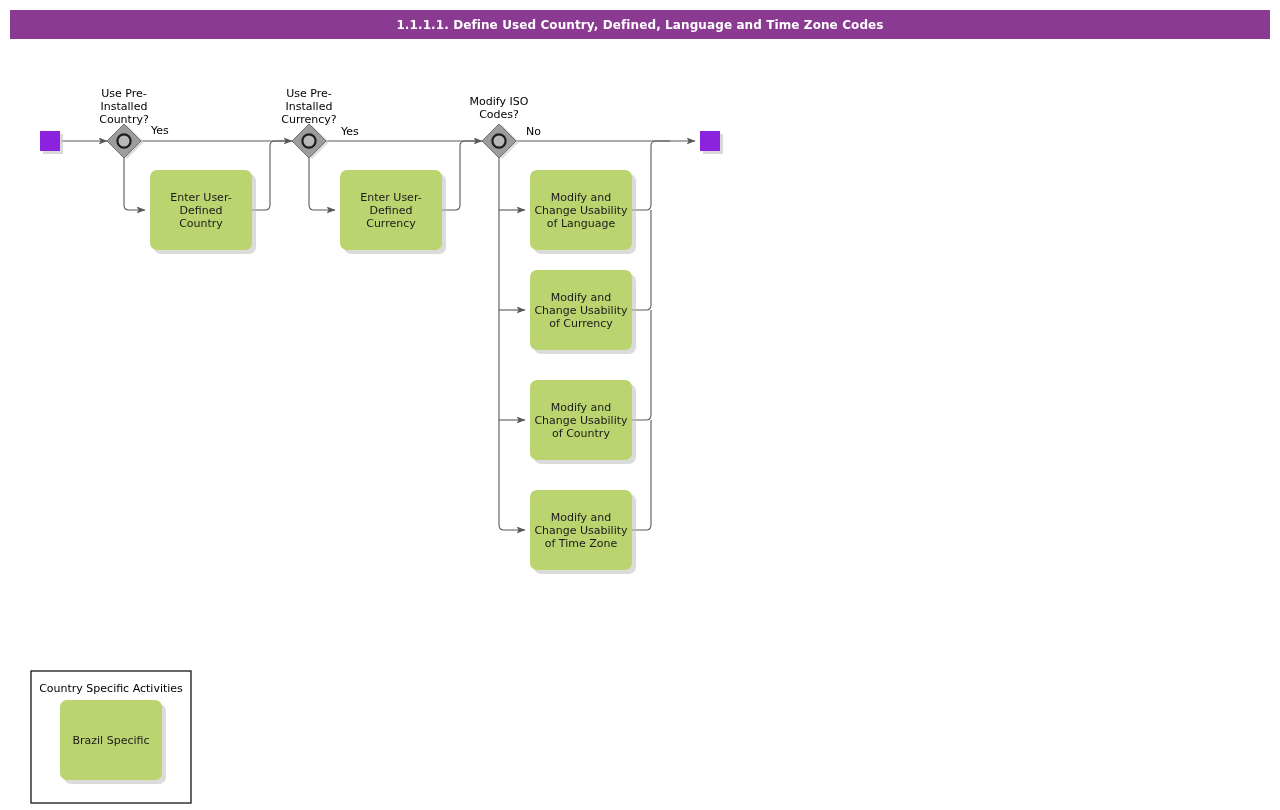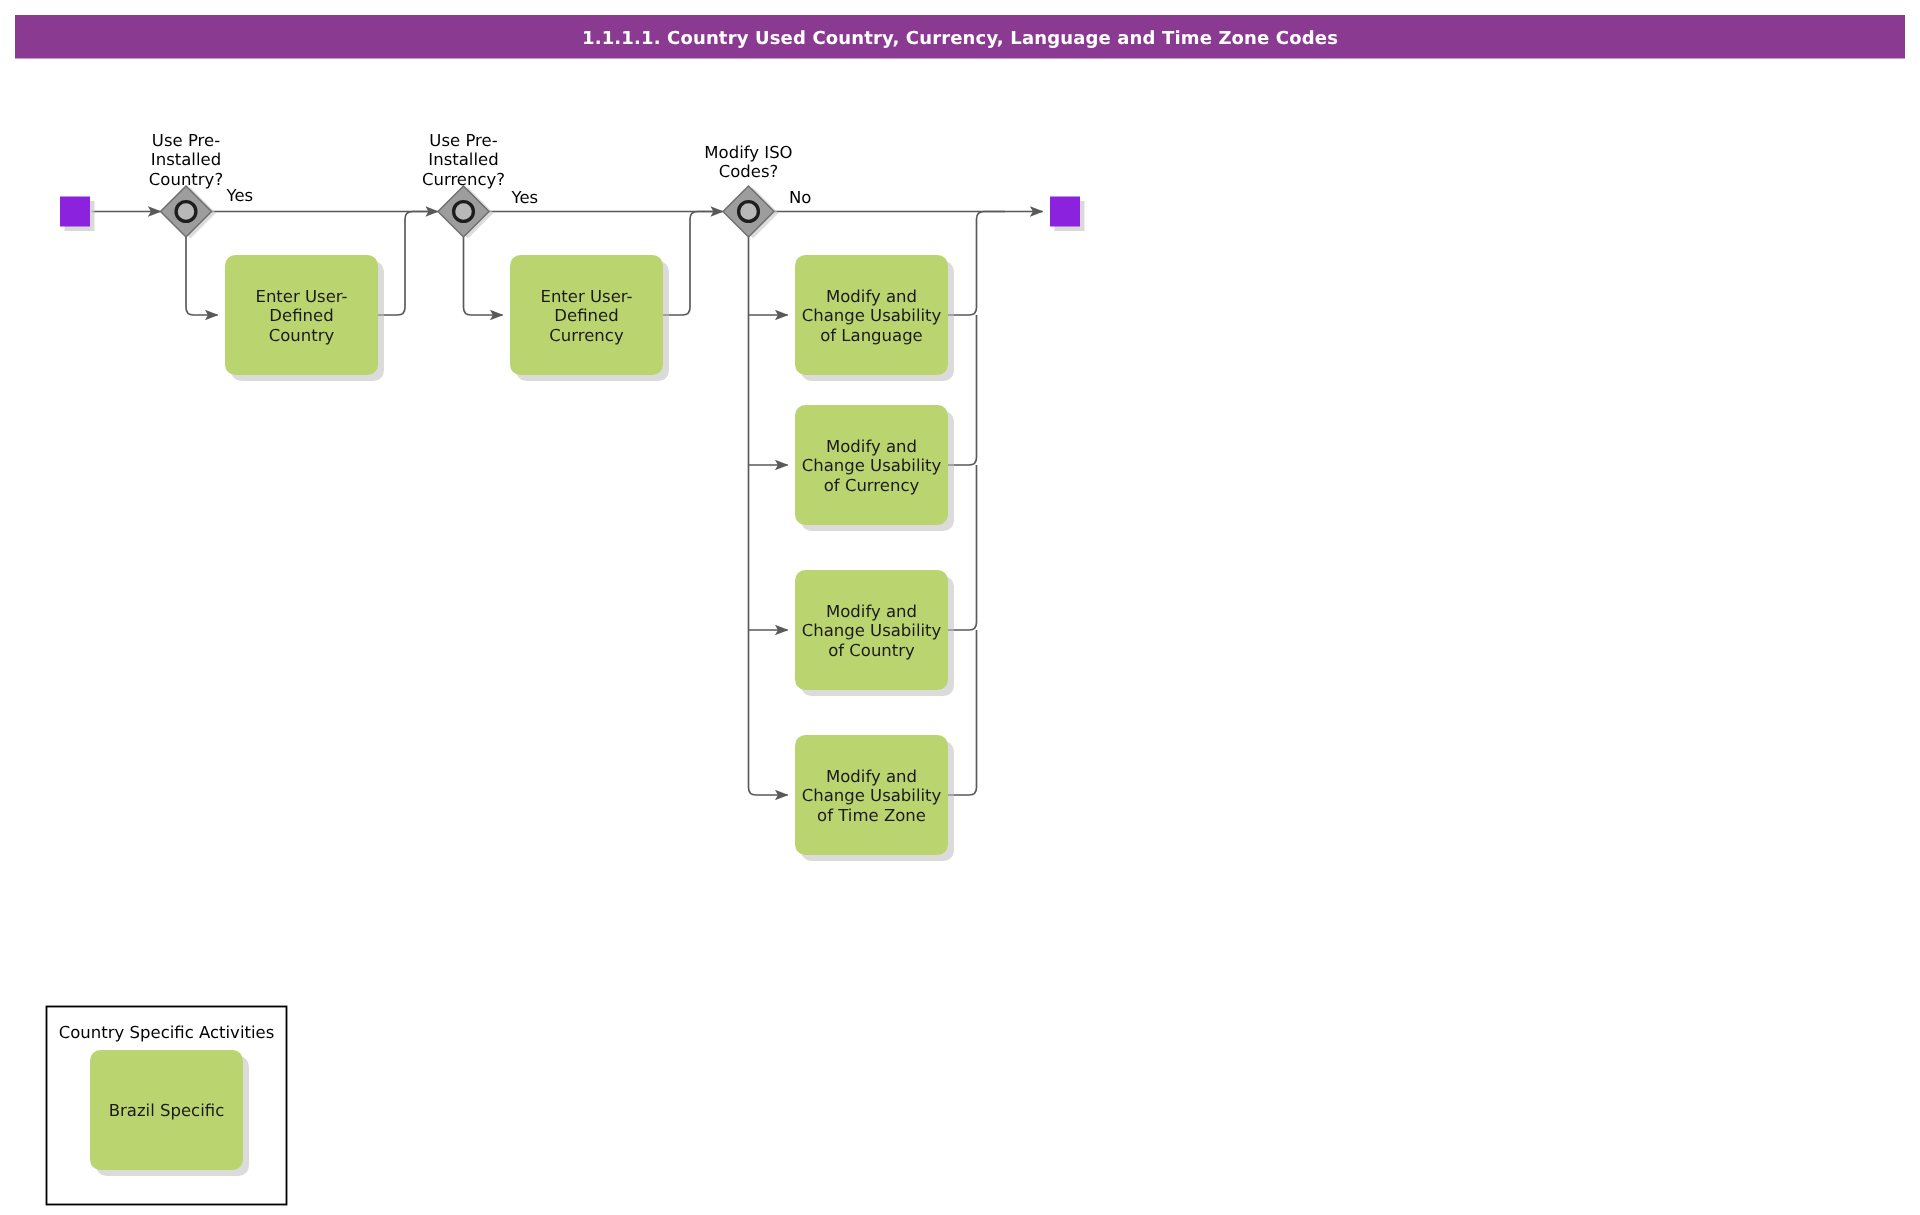--- a/index.html
+++ b/index.html
@@ -113,21 +113,21 @@
     stroke: #000000;
     stroke-width: 1.2;
   }
 </style>
 </head>
 <body>
 
 <div id="page">
 
   <div class="title-bar">
-    <span class="title-text">1.1.1.1. Country Used Country, Currency, Language and Time Zone Codes</span>
+    <span class="title-text">1.1.1.1. Define Used Country, Defined, Language and Time Zone Codes</span>
   </div>
 
   <svg id="flow" viewBox="0 0 1280 810">
     <defs>
       <marker id="arrow" markerWidth="9" markerHeight="7" refX="8.4" refY="3.5" orient="auto" markerUnits="userSpaceOnUse">
         <path d="M0,0 L9,3.5 L0,7 L2,3.5 Z" fill="#59595b"></path>
       </marker>
     </defs>
 
     <g>

